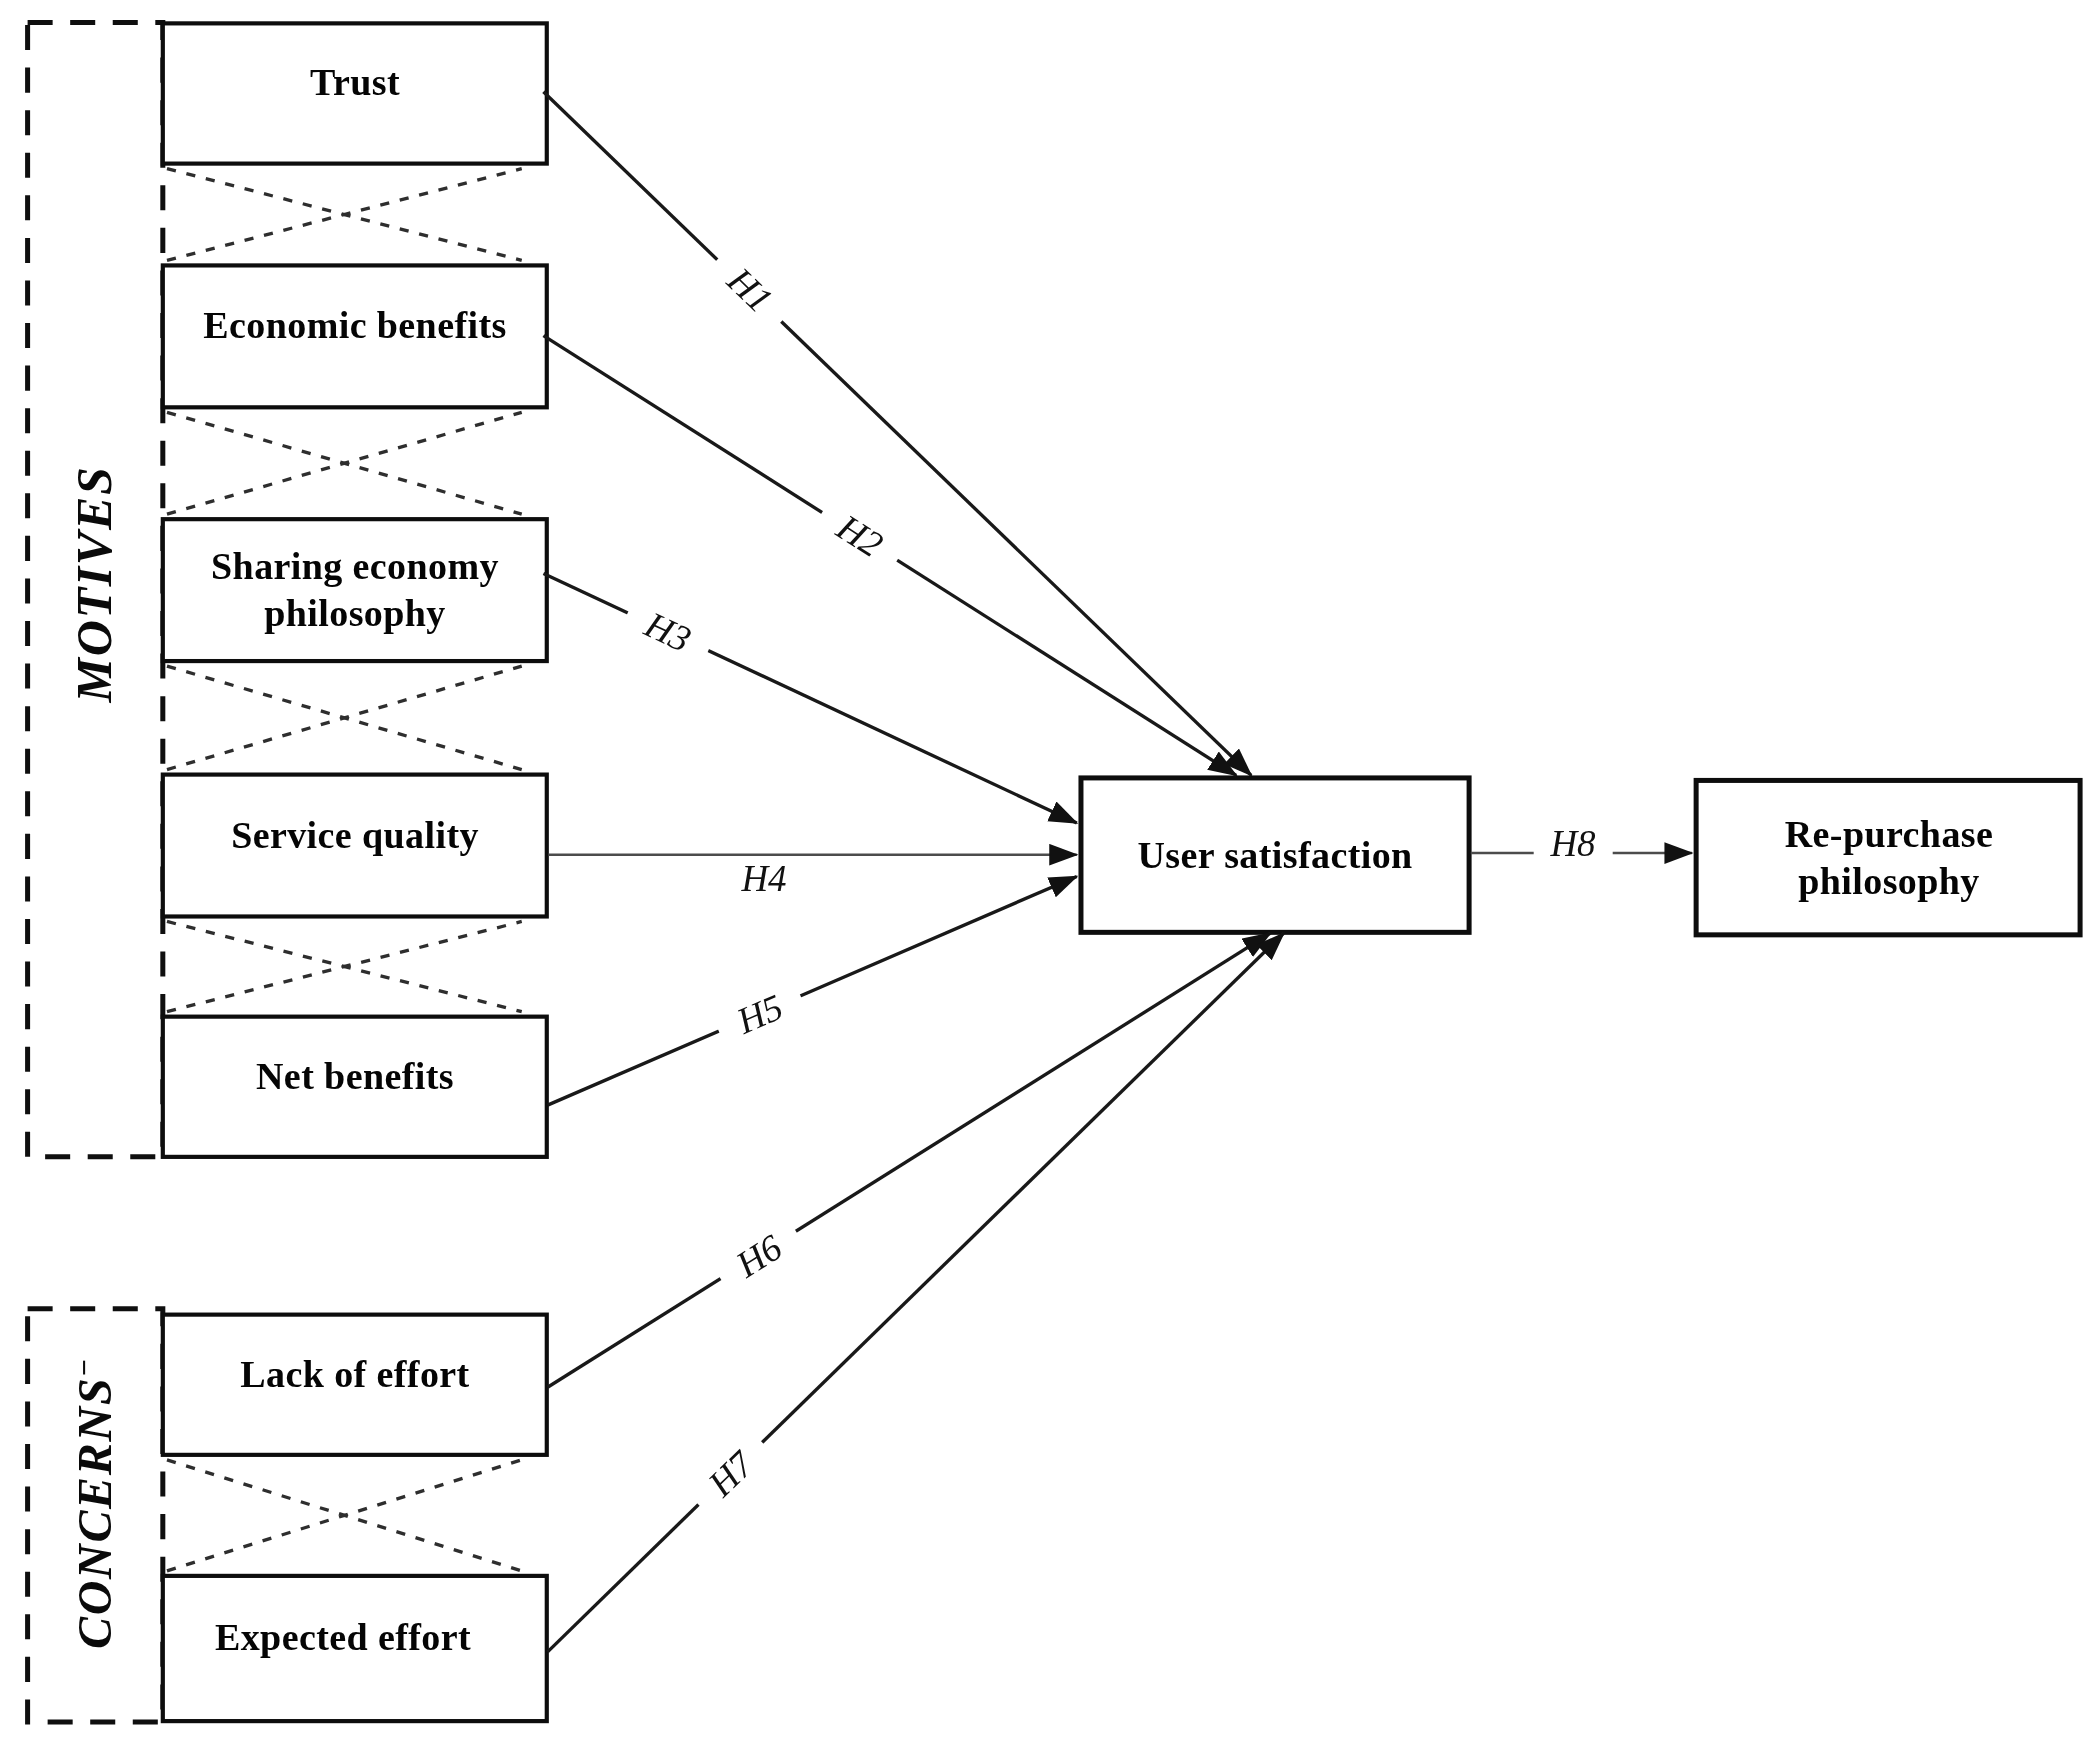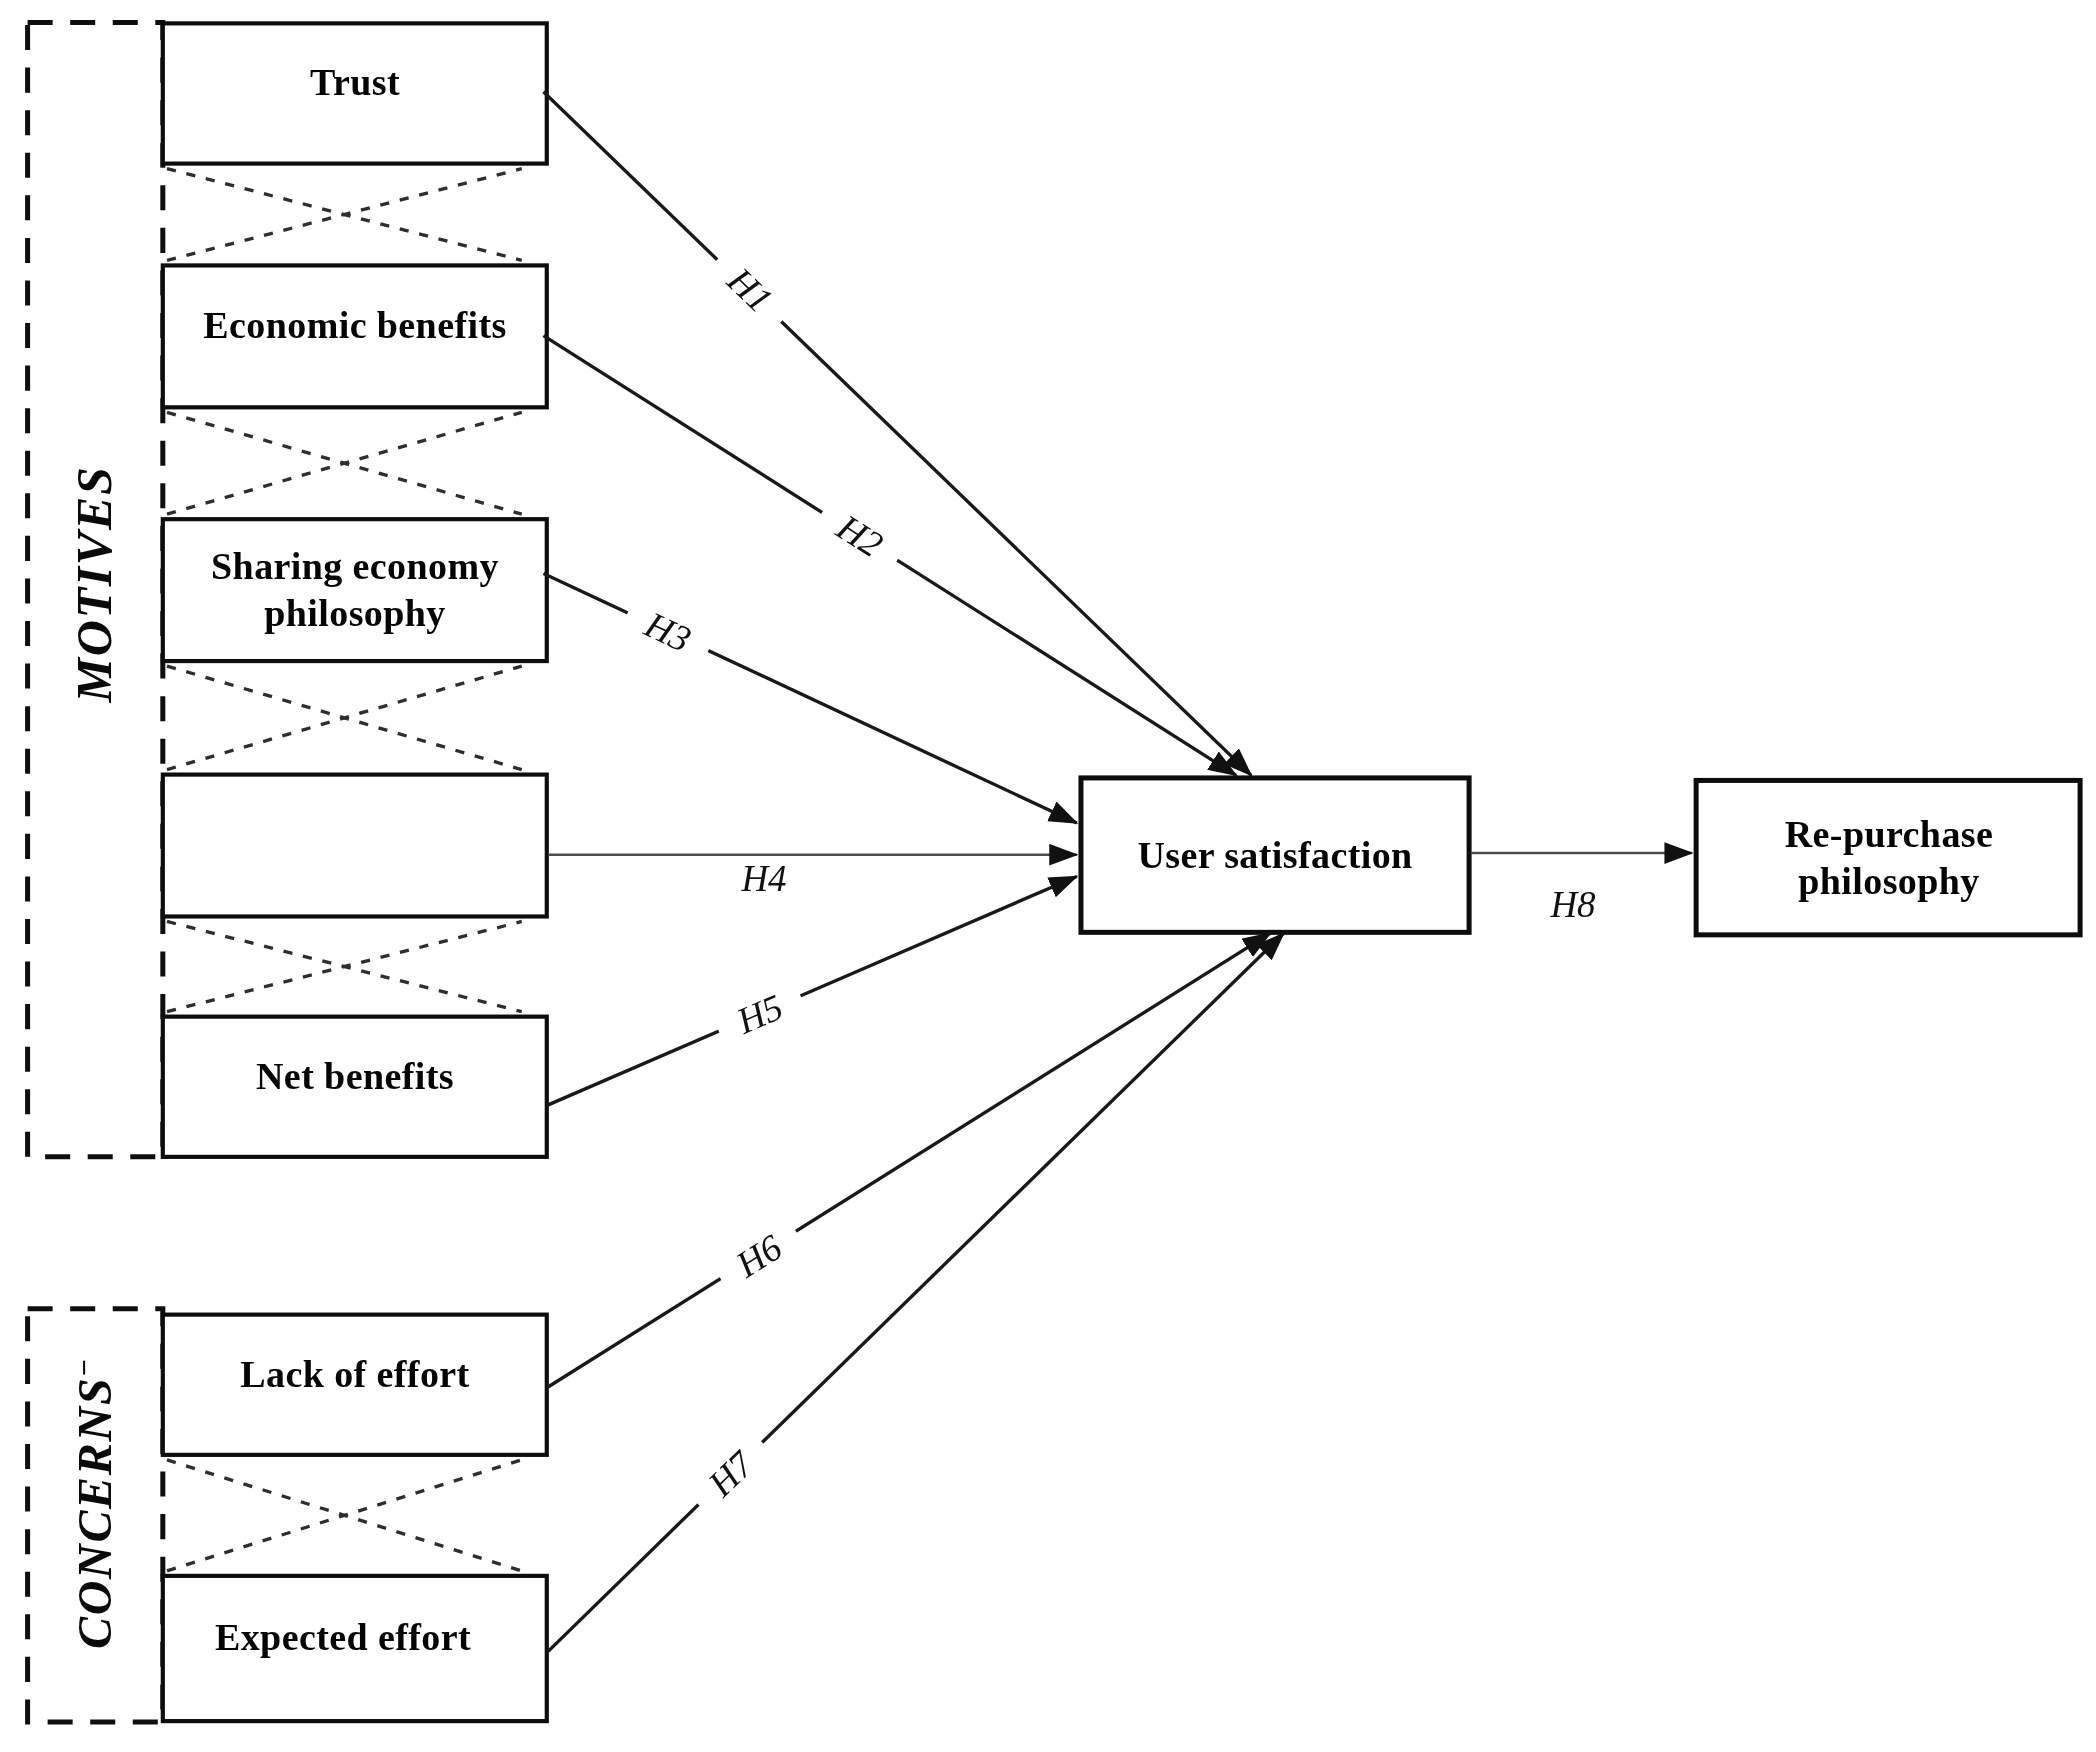--- a/index.html
+++ b/index.html
@@ -129,20 +129,23 @@
   <div class="node-label upshift" style="left:163px; top:23.4px;   width:384px; height:140px;">
     <span>Trust</span>
   </div>
   <div class="node-label" style="left:163px; top:519px;  width:384px; height:142px;">
     <span>Sharing economy</span>
     <span>philosophy</span>
   </div>
   <div class="node-label upshift" style="left:163px; top:265px;  width:384px; height:142px;">
     <span>Economic benefits</span>
   </div>
+  <div class="node-label upshift" style="left:163px; top:775px;  width:384px; height:142px;">
+    <span>Service quality</span>
+  </div>
   <div class="node-label upshift" style="left:163px; top:1017px; width:384px; height:140px;">
     <span>Net benefits</span>
   </div>
   <div class="node-label upshift" style="left:163px; top:1315px; width:384px; height:140px;">
     <span>Lack of effort</span>
   </div>
   <div class="node-label upshift" style="left:151px; top:1576px; width:384px; height:145px;">
     <span>Expected effort</span>
   </div>
   <div class="node-label" style="left:1081px; top:778px; width:388px; height:154px;">
@@ -153,16 +156,16 @@
     <span>philosophy</span>
   </div>
 
   <div class="hlabel" style="left:750px;  top:290px;  transform:translate(-50%,-50%) rotate(44deg);">H1</div>
   <div class="hlabel" style="left:860px; top:536px;  transform:translate(-50%,-50%) rotate(32.4deg);">H2</div>
   <div class="hlabel" style="left:668px;  top:632px;  transform:translate(-50%,-50%) rotate(25deg);">H3</div>
   <div class="hlabel horiz" style="left:764px;  top:843px; transform:translate(-50%,-50%);">H4</div>
   <div class="hlabel" style="left:760px;  top:1014px; transform:translate(-50%,-50%) rotate(-23.1deg);">H5</div>
   <div class="hlabel" style="left:759px;  top:1256px; transform:translate(-50%,-50%) rotate(-32.2deg);">H6</div>
   <div class="hlabel" style="left:731px;  top:1474px; transform:translate(-50%,-50%) rotate(-44.2deg);">H7</div>
-  <div class="hlabel horiz" style="left:1573px; top:869px; transform:translate(-50%,-50%);">H8</div>
+  <div class="hlabel horiz" style="left:1573px; top:808px; transform:translate(-50%,-50%);">H8</div>
 
 </div>
 
 
 </body></html>

